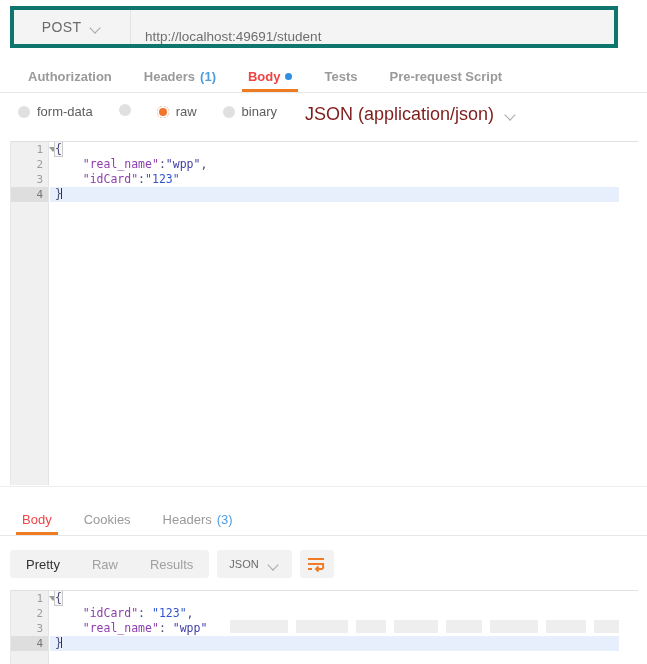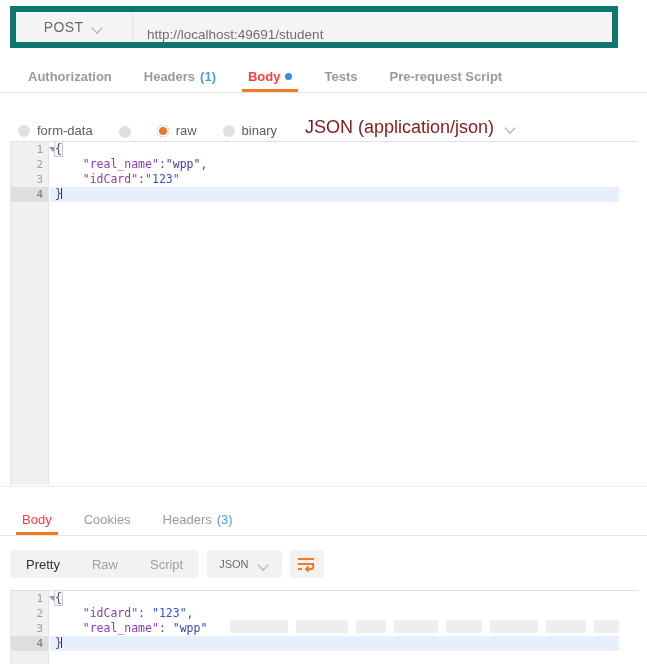--- a/index.html
+++ b/index.html
@@ -12,21 +12,21 @@
     font-family: "Liberation Sans", sans-serif;
     -webkit-font-smoothing: antialiased;
   }
 
   
   .urlbar {
     position: absolute;
     left: 10px; top: 6px;
     width: 608px; height: 42px;
     display: flex;
-    border: 6px solid #0f766e;
+    border: 4px solid #0f766e;
     background: #f4f4f4;
   }
   .method-box {
     width: 117px;
     display: flex;
     align-items: center;
     justify-content: center;
     gap: 10px;
     border-right: 1px solid #e4e4e4;
     background: #f4f4f4;
@@ -100,21 +100,21 @@
     background: #2f8fe0;
     display: inline-block;
   }
 
   
   .body-types {
     position: absolute;
     left: 0; top: 104px;
     width: 647px; height: 34px;
     display: flex;
-    align-items: flex-end;
+    align-items: flex-start;
     padding-left: 18px;
   }
   .radio-opt {
     display: flex;
     align-items: center;
     gap: 7px;
     margin-right: 26px;
     cursor: pointer;
     font-size: 13px;
     color: #5d5d5d;
@@ -418,21 +418,21 @@
 
 <div class="resp-toolbar">
   <div class="seg-group">
     <div class="seg active">
       <span>Pretty</span>
     </div>
     <div class="seg">
       <span>Raw</span>
     </div>
     <div class="seg">
-      <span>Script</span>
+      <span>Results</span>
     </div>
   </div>
   <div class="fmt-select">
     <span>JSON</span>
     <span class="chev"></span>
   </div>
   <div class="wrap-btn">
     <svg width="19" height="15" viewBox="0 0 19 15">
       <rect x="1" y="1" width="16" height="2" fill="#ef7b24"></rect>
       <rect x="1" y="6" width="16" height="2" fill="#ef7b24"></rect>

